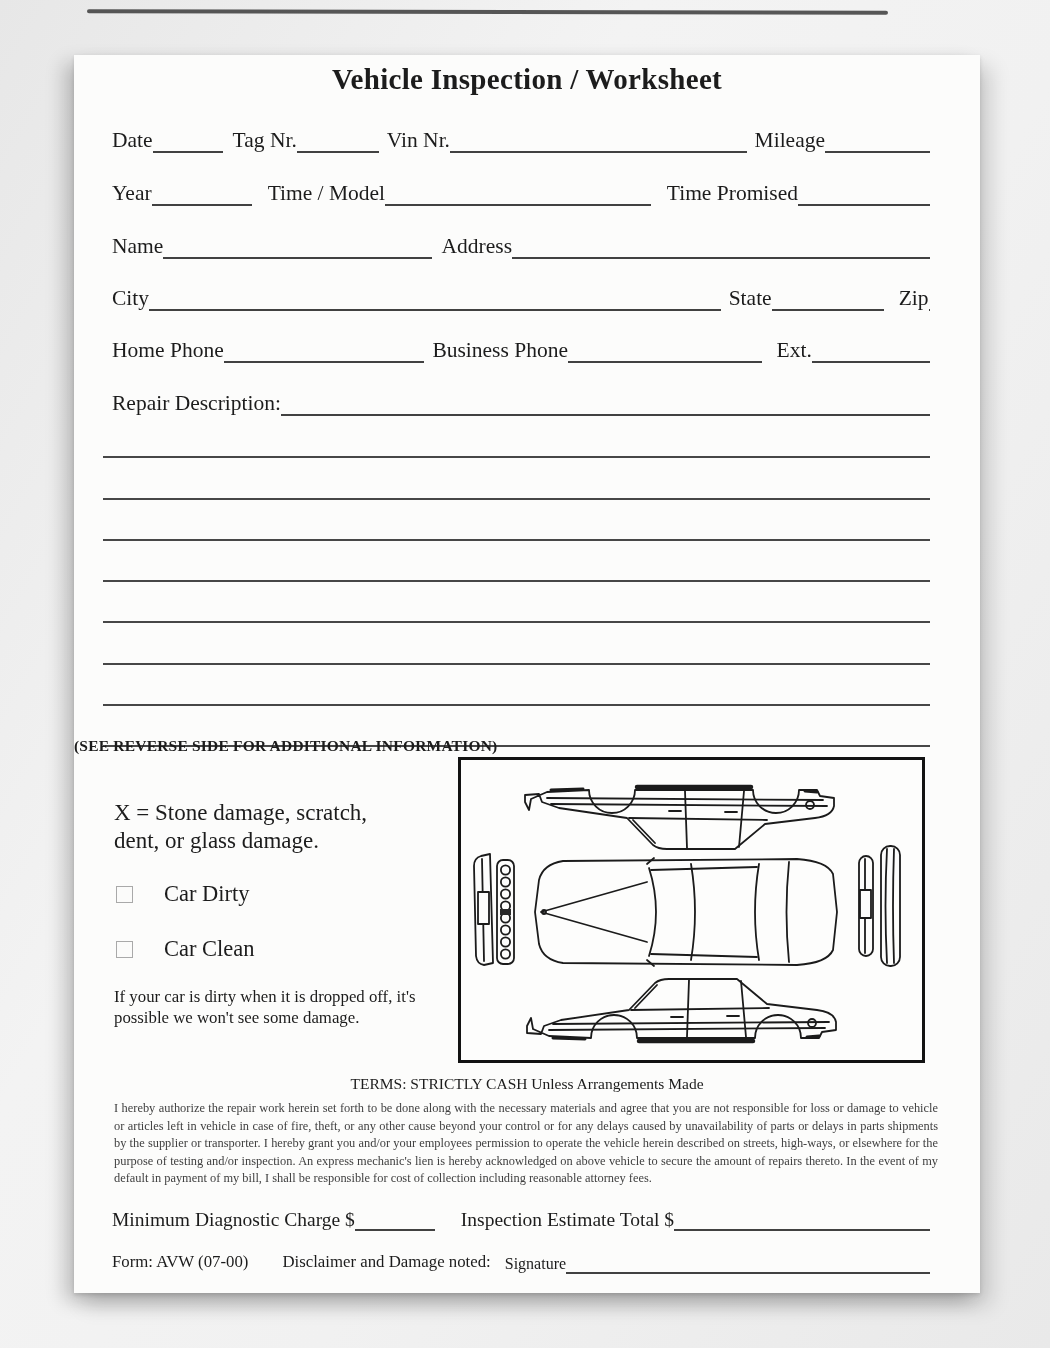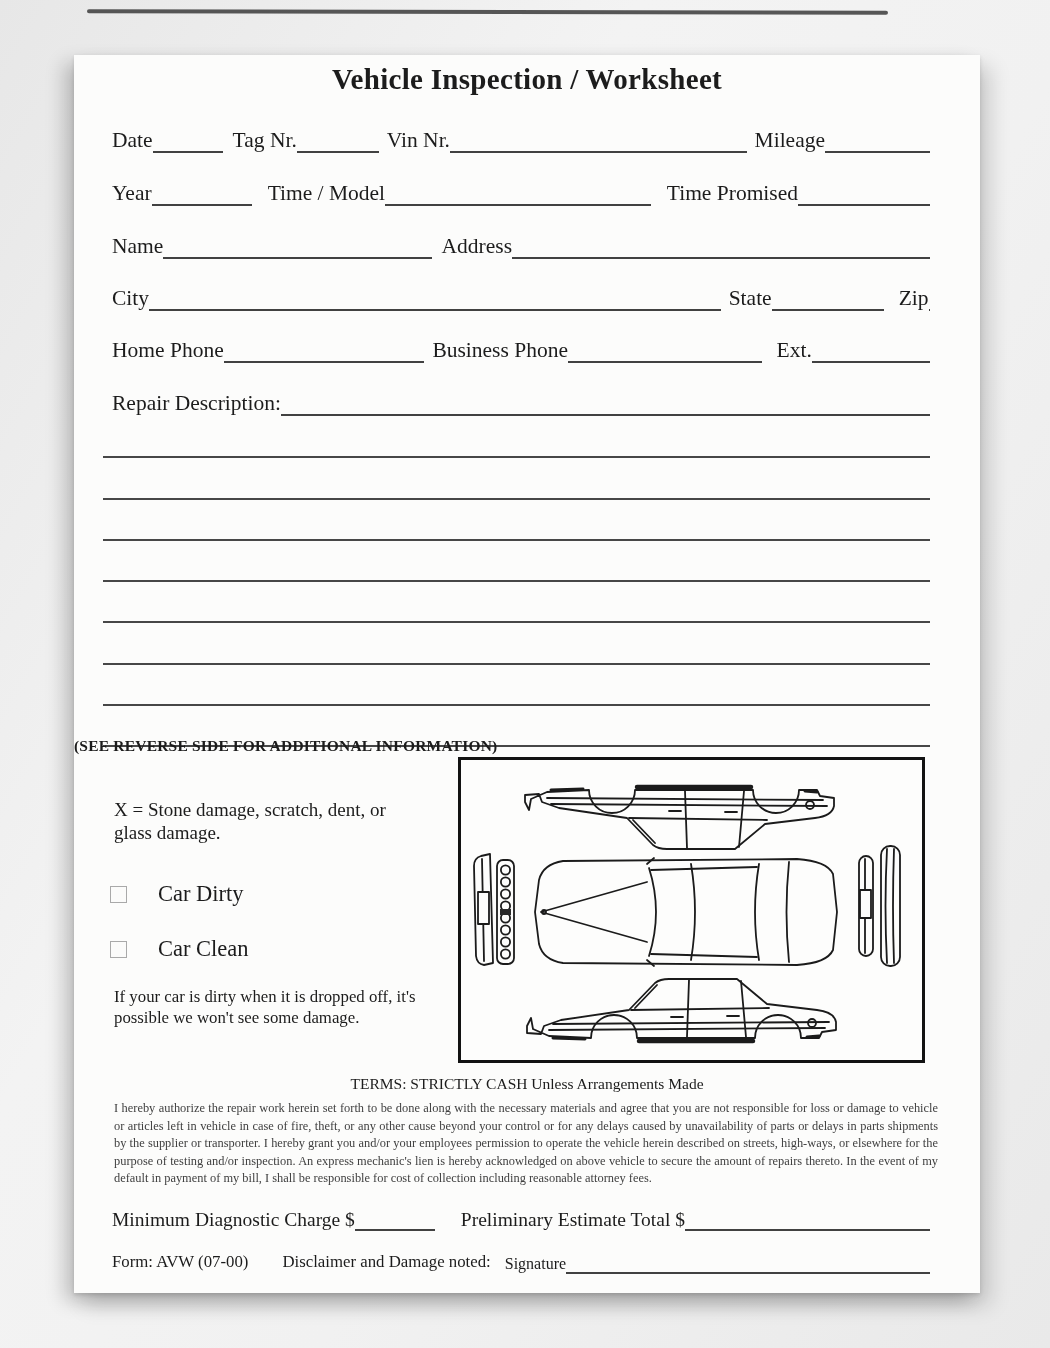--- a/index.html
+++ b/index.html
@@ -32,22 +32,22 @@
   .w70{flex:0 0 70px}.w82{flex:0 0 82px}.w100{flex:0 0 100px}.w105{flex:0 0 105px}
   .w112{flex:0 0 112px}.w132{flex:0 0 132px}.w80{flex:0 0 80px}
   .g197{flex:197}.g190{flex:190}.g116{flex:116}.g265{flex:265}.g413{flex:413}.g384{flex:384}
   .ml8{margin-left:8px}.ml10{margin-left:10px}.ml15{margin-left:15px}.ml16{margin-left:16px}.ml26{margin-left:26px}.ml34{margin-left:34px}.ml14{margin-left:14px}
   .writing-area{position:absolute;left:29px;right:50px;top:362px;}
   .wline{height:39.3px;border-bottom:2.4px solid #474747;}
   .reverse-note{
     position:absolute;left:0;right:0;top:682px;text-align:left;
     font-size:15.5px;font-weight:bold;letter-spacing:.2px;
   }
-  .legend{position:absolute;left:40px;top:744px;width:285px;font-size:19px;line-height:1.2;}
-  .cb{position:absolute;left:36px;display:flex;align-items:center;}
+  .legend{position:absolute;left:40px;top:744px;width:285px;font-size:23px;line-height:1.2;}
+  .cb{position:absolute;left:42px;display:flex;align-items:center;}
   .cb1{top:828px}.cb2{top:883px}
   .cb .box{width:15px;height:15px;border:1.6px solid #a9a9a9;background:#fbfbfa;margin-right:31px;}
   .cb .cbl{font-size:22.5px;line-height:1;}
   .dirty-note{position:absolute;left:40px;top:931px;width:308px;font-size:16.8px;line-height:1.27;}
   .car-box{position:absolute;left:384px;top:702px;width:467px;height:306px;border:3px solid #121212;background:#fdfdfc;box-sizing:border-box;}
   .car-box svg{display:block;width:100%;height:100%;}
   .terms-head{position:absolute;left:0;right:0;top:1020px;text-align:center;font-size:15.5px;font-weight:normal;}
   .terms-body{
     position:absolute;left:40px;right:42px;top:1045px;margin:0;
     font-size:12.4px;line-height:17.5px;text-align:justify;color:#404040;
@@ -206,21 +206,21 @@
       </g>
     </svg>
   </div>
 
   <div class="terms-head">TERMS:  STRICTLY CASH Unless Arrangements Made</div>
   <p class="terms-body">I hereby authorize the repair work herein set forth to be done along with the necessary materials and agree that you are not responsible for loss or damage to vehicle or articles left in vehicle in case of fire, theft, or any other cause beyond your control or for any delays caused by unavailability of parts or delays in parts shipments by the supplier or transporter.  I hereby grant you and/or your employees permission to operate the vehicle herein described on streets, high-ways, or elsewhere for the purpose of testing and/or inspection.  An express mechanic's lien is hereby acknowledged on above vehicle to secure the amount of repairs thereto.  In the event of my default in payment of my bill,  I shall be responsible for cost of collection including reasonable attorney fees.</p>
 
   <div class="f-row totals">
     <span class="lbl">Minimum Diagnostic Charge $</span>
     <span class="line w80"></span>
-    <span class="lbl ml26">Preliminary Estimate Total $</span>
+    <span class="lbl ml26">Inspection Estimate Total $</span>
     <span class="line grow"></span>
   </div>
 
   <div class="f-row footer">
     <span class="lbl small">Form:  AVW (07-00)</span>
     <span class="lbl small ml34">Disclaimer and Damage noted:</span>
     <span class="lbl sig ml14">Signature</span>
     <span class="line grow"></span>
   </div>
 

